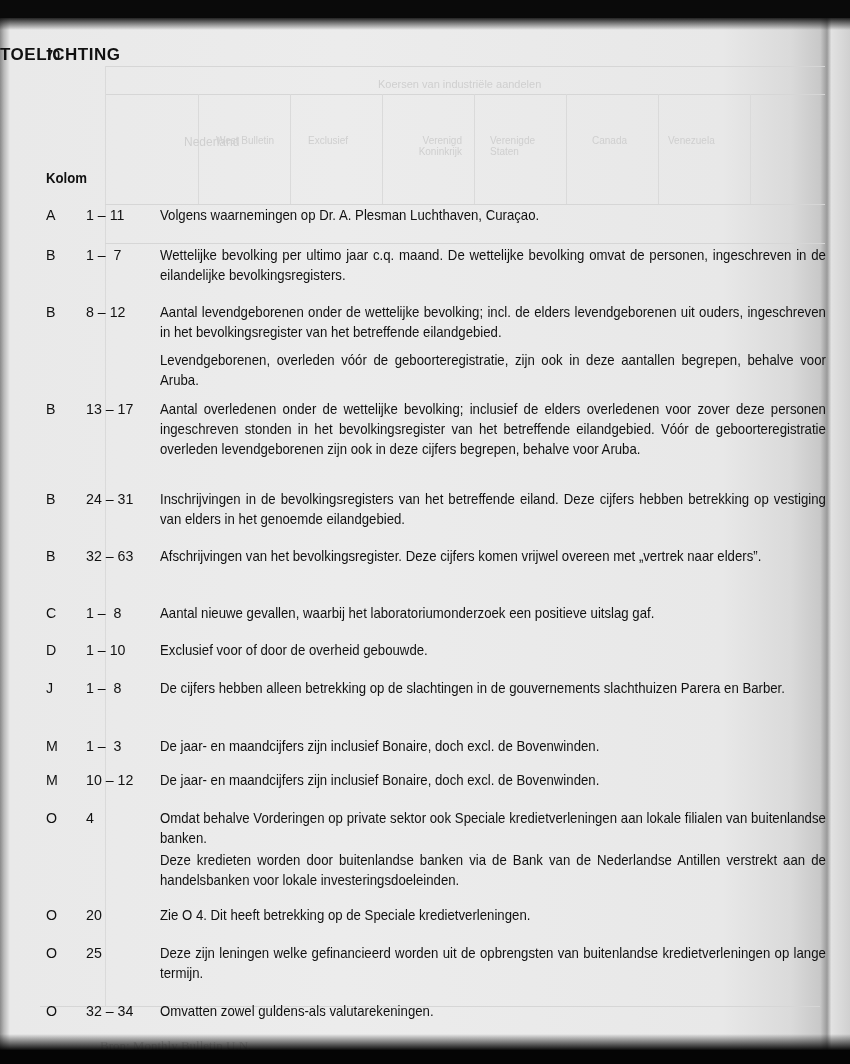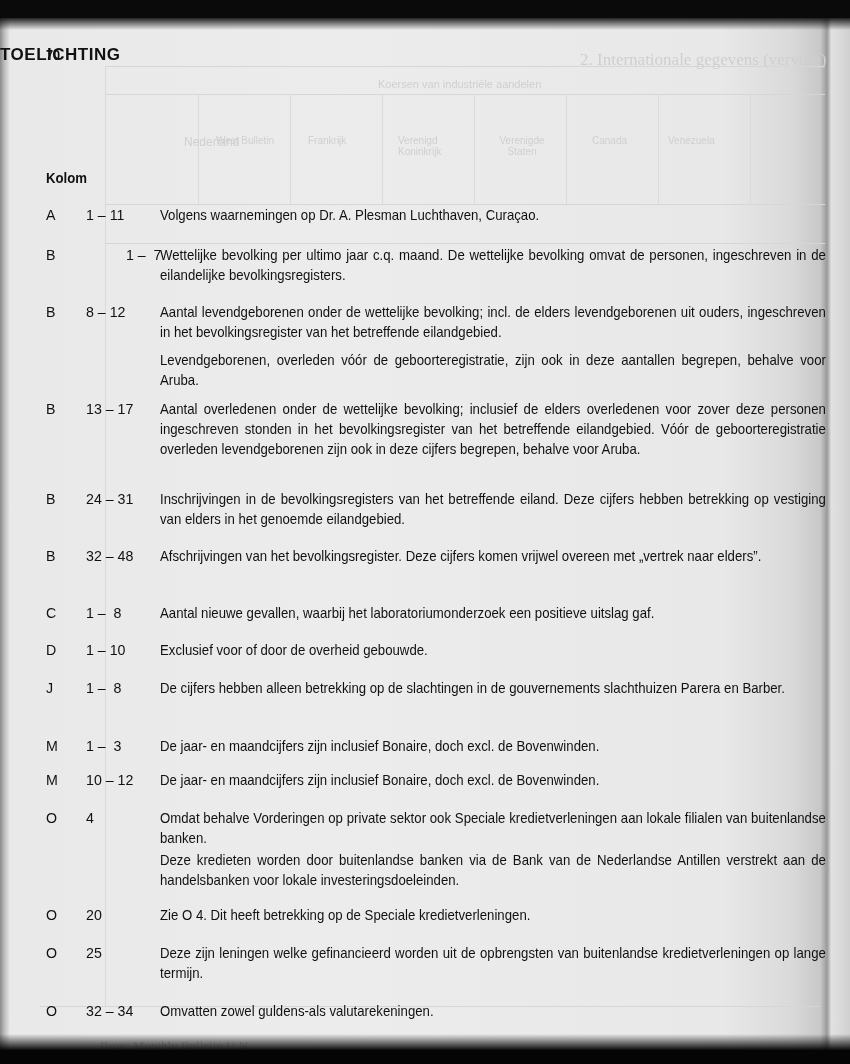--- a/index.html
+++ b/index.html
@@ -49,37 +49,36 @@
   }
   .entry .text p { margin:0; }
   .entry .text p + p.gap { margin-top:8px; }
   .footer-ghost { position:absolute; left:100px; top:1020px; color:#cbcbcb; font-family:"Liberation Serif", serif; font-size:13px; }
 </style>
 </head>
 <body>
 
 <div class="page">
 
-  <div class="ghost" style="left:580px;top:32px;font-size:17px;">2. Internationale gegevens (vervolg)</div>
   <div class="ghost-line" style="left:105px;top:48px;width:720px;"></div>
   <div class="ghost" style="left:378px;top:60px;font-size:11px;font-family:'Liberation Sans',sans-serif;">Koersen van industriële aandelen</div>
   <div class="ghost-line" style="left:105px;top:76px;width:720px;"></div>
   <div class="ghost-vline" style="left:105px;top:48px;height:940px;"></div>
   <div class="ghost-vline" style="left:198px;top:76px;height:110px;"></div>
   <div class="ghost-vline" style="left:290px;top:76px;height:110px;"></div>
   <div class="ghost-vline" style="left:382px;top:76px;height:110px;"></div>
   <div class="ghost-vline" style="left:474px;top:76px;height:110px;"></div>
   <div class="ghost-vline" style="left:566px;top:76px;height:110px;"></div>
   <div class="ghost-vline" style="left:658px;top:76px;height:110px;"></div>
   <div class="ghost-vline" style="left:750px;top:76px;height:110px;"></div>
   <div class="ghost" style="left:136px;top:117px;font-size:12px;font-family:'Liberation Sans',sans-serif;margin-left:48px;">Nederland</div>
   <div class="ghost" style="left:215px;top:117px;font-size:10px;width:60px;text-align:center;font-family:'Liberation Sans',sans-serif;">West Bulletin</div>
-  <div class="ghost" style="left:308px;top:117px;font-size:10px;font-family:'Liberation Sans',sans-serif;">Frankrijk</div>
-  <div class="ghost" style="left:398px;top:117px;font-size:10px;width:64px;text-align:left;font-family:'Liberation Sans',sans-serif;">Verenigd Koninkrijk</div>
-  <div class="ghost" style="left:490px;top:117px;font-size:10px;width:64px;text-align:center;font-family:'Liberation Sans',sans-serif;">Verenigde Staten</div>
+  <div class="ghost" style="left:308px;top:117px;font-size:10px;font-family:'Liberation Sans',sans-serif;">Exclusief</div>
+  <div class="ghost" style="left:398px;top:117px;font-size:10px;width:64px;text-align:right;font-family:'Liberation Sans',sans-serif;">Verenigd Koninkrijk</div>
+  <div class="ghost" style="left:490px;top:117px;font-size:10px;width:64px;text-align:left;font-family:'Liberation Sans',sans-serif;">Verenigde Staten</div>
   <div class="ghost" style="left:592px;top:117px;font-size:10px;font-family:'Liberation Sans',sans-serif;">Canada</div>
   <div class="ghost" style="left:668px;top:117px;font-size:10px;font-family:'Liberation Sans',sans-serif;text-align:center;">Venezuela</div>
   <div class="ghost-line" style="left:105px;top:186px;width:720px;"></div>
   <div class="ghost-line" style="left:105px;top:225px;width:720px;"></div>
   <div class="ghost-line" style="left:40px;top:988px;width:780px;"></div>
   <div class="footer-ghost">Bron: Monthly Bulletin U.N.</div>
 </div>
 
 <div class="topshade"></div>
 <div class="bottomshade"></div>
@@ -91,21 +90,21 @@
 <div class="entry" style="top:205px;">
   <span class="letter">A</span>
   <span class="range">1 – 11</span>
   <div class="text">
       <p>Volgens waarnemingen op Dr. A. Plesman Luchthaven, Curaçao.</p>
     </div>
 </div>
 
 <div class="entry" style="top:245px;">
   <span class="letter">B</span>
-  <span class="range" style="white-space:pre;margin-left:40px;">1 –  7</span>
+  <span class="range" style="white-space:pre;">1 –  7</span>
   <div class="text">
       <p>Wettelijke bevolking per ultimo jaar c.q. maand. De wettelijke bevolking omvat de personen, ingeschreven in de eilandelijke bevolkingsregisters.</p>
     </div>
 </div>
 
 <div class="entry" style="top:302px;">
   <span class="letter">B</span>
   <span class="range">8 – 12</span>
   <div class="text">
     <p>Aantal levendgeborenen onder de wettelijke bevolking; incl. de elders levendgeborenen uit ouders, ingeschreven in het bevolkingsregister van het betreffende eilandgebied.</p>
@@ -124,21 +123,21 @@
 <div class="entry" style="top:489px;">
   <span class="letter">B</span>
   <span class="range">24 – 31</span>
   <div class="text">
       <p>Inschrijvingen in de bevolkingsregisters van het betreffende eiland. Deze cijfers hebben betrekking op vestiging van elders in het genoemde eilandgebied.</p>
     </div>
 </div>
 
 <div class="entry" style="top:546px;">
   <span class="letter">B</span>
-  <span class="range">32 – 48</span>
+  <span class="range">32 – 63</span>
   <div class="text">
       <p>Afschrijvingen van het bevolkingsregister. Deze cijfers komen vrijwel overeen met „vertrek naar elders”.</p>
     </div>
 </div>
 
 <div class="entry" style="top:603px;">
   <span class="letter">C</span>
   <span class="range" style="white-space:pre;">1 –  8</span>
   <div class="text">
       <p>Aantal nieuwe gevallen, waarbij het laboratoriumonderzoek een positieve uitslag gaf.</p>

